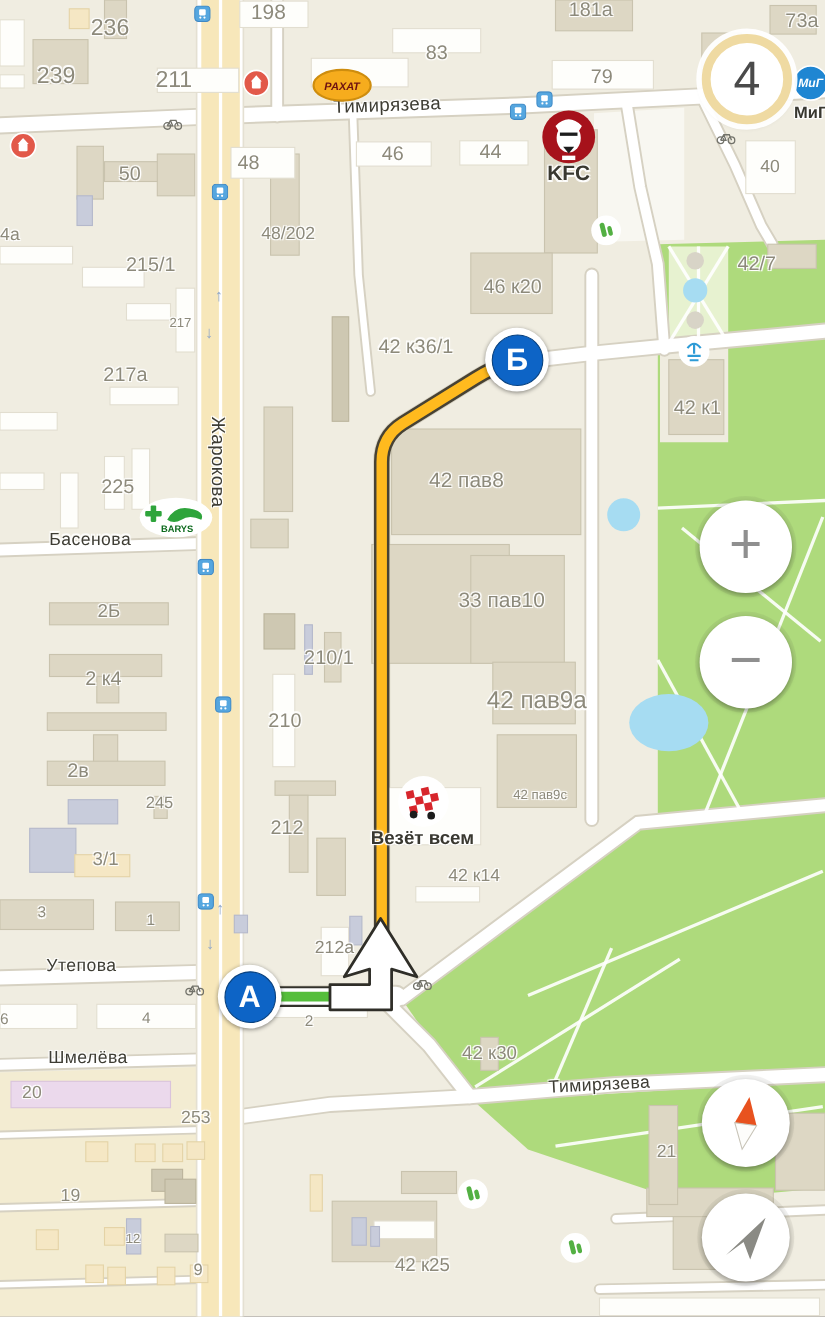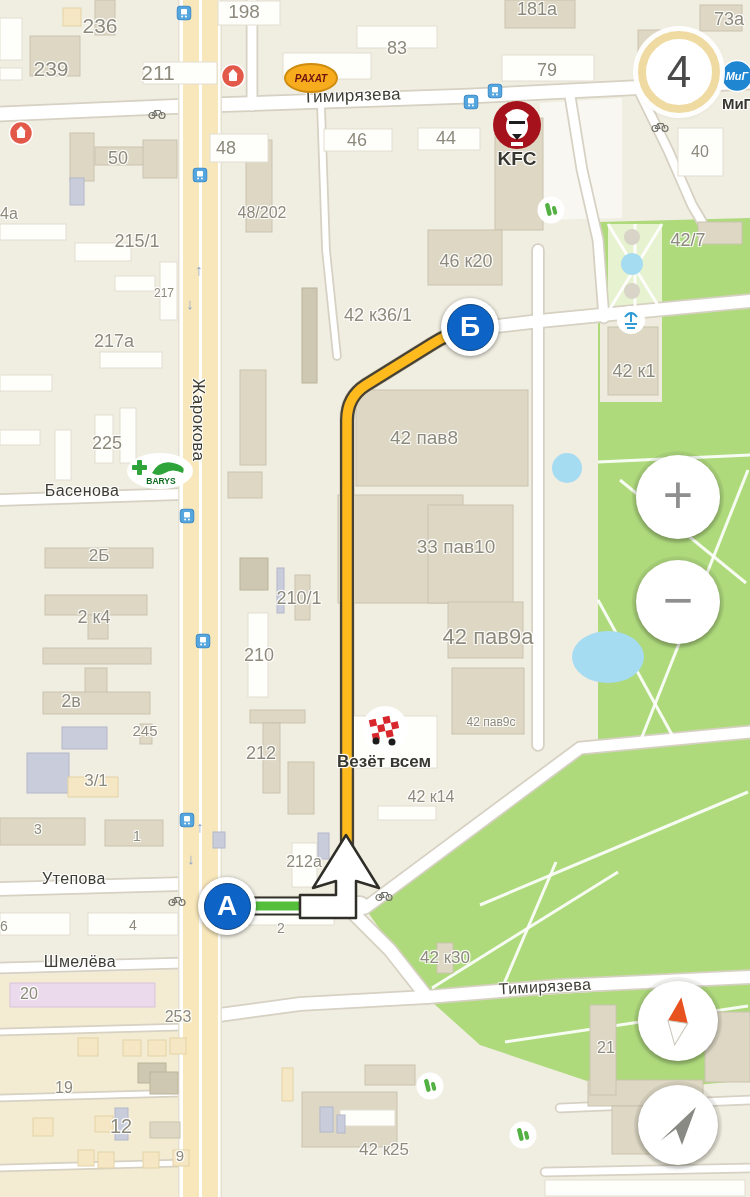--- a/index.html
+++ b/index.html
@@ -262,21 +262,21 @@
       <div class="lbl building-label" style="left: 38px; top: 829px; font-size: 14px;">3</div>
       <div class="lbl building-label" style="left: 137px; top: 836px; font-size: 14px;">1</div>
       <div class="lbl building-label" style="left: 281px; top: 928px; font-size: 14px;">2</div>
       <div class="lbl building-label" style="left: 4px; top: 926px; font-size: 14px;">6</div>
       <div class="lbl building-label" style="left: 133px; top: 925px; font-size: 14px;">4</div>
       <div class="lbl building-label" style="left: 29px; top: 994px; font-size: 16px;">20</div>
       <div class="lbl building-label" style="left: 178px; top: 1017px; font-size: 16px;">253</div>
       <div class="lbl building-label" style="left: 445px; top: 958px; font-size: 17px;">42 к30</div>
       <div class="lbl building-label" style="left: 606px; top: 1048px; font-size: 16px;">21</div>
       <div class="lbl building-label" style="left: 64px; top: 1088px; font-size: 16px;">19</div>
-      <div class="lbl building-label" style="left: 121px; top: 1126px; font-size: 20px;">12</div>
+      <div class="lbl building-label" style="left: 121px; top: 1126px; font-size: 12px;">12</div>
       <div class="lbl building-label" style="left: 180px; top: 1155px; font-size: 15px;">9</div>
       <div class="lbl building-label" style="left: 384px; top: 1150px; font-size: 17px;">42 к25</div>
     </div>
 
   <div class="layer" id="icon-layer">
 
     <div class="pin" style="left:517px;top:127px">
       <svg width="52" height="52">
         <circle cx="26" cy="26" r="24" fill="#A6121B"></circle>
         <path d="M14,16 Q26,4 38,16 L35,21 Q26,13 17,21 Z" fill="#fff"></path>

